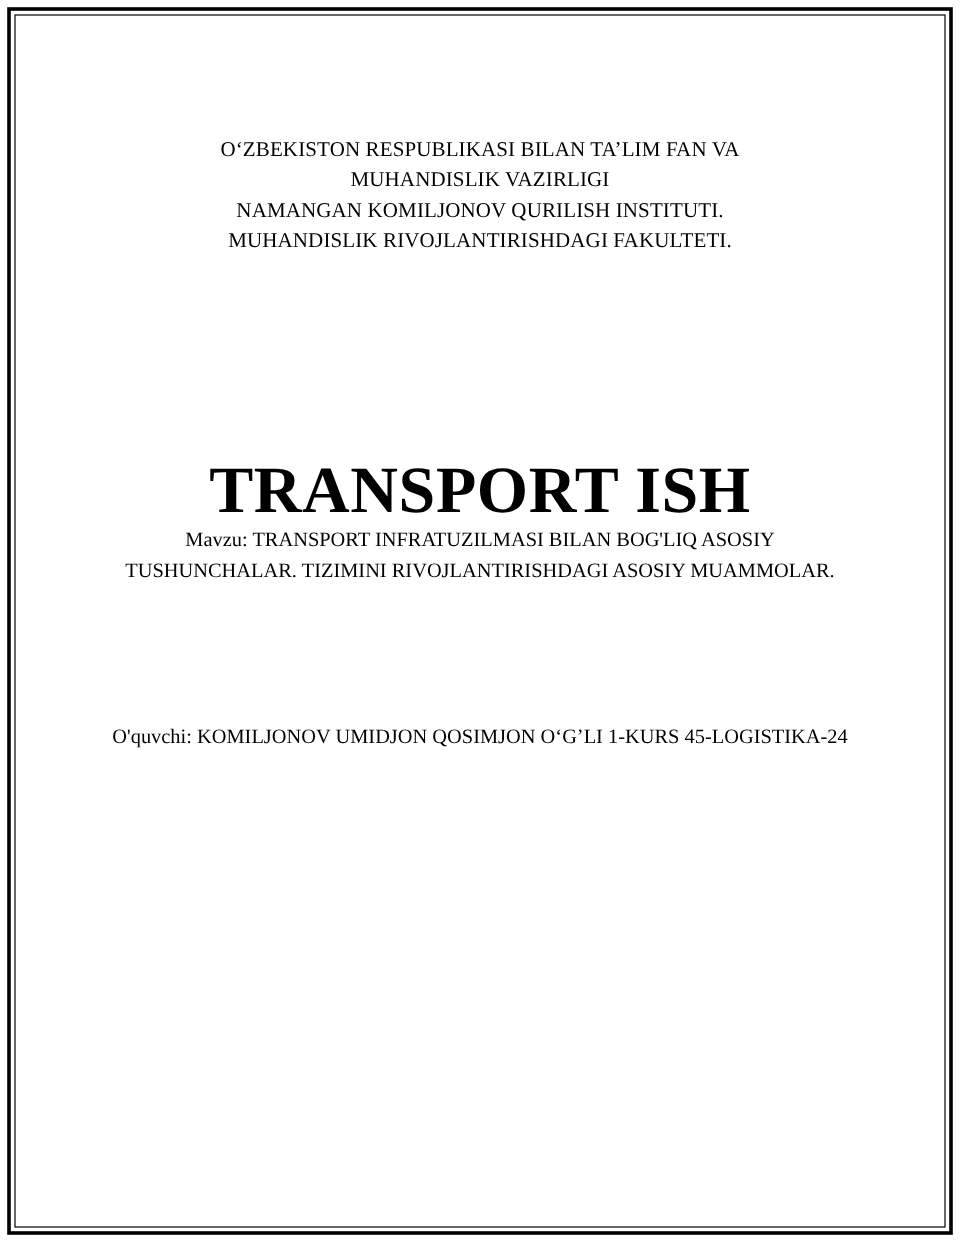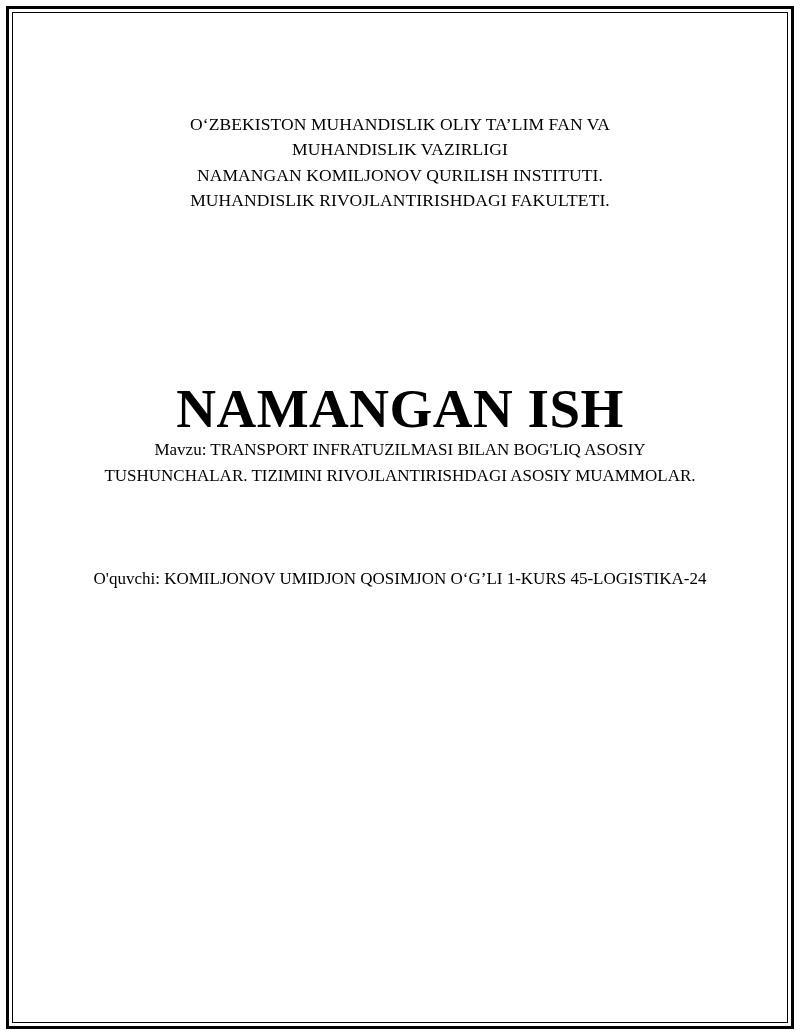--- a/index.html
+++ b/index.html
@@ -63,43 +63,43 @@
     font-size: 55px;
     font-weight: bold;
     letter-spacing: 0.5px;
     line-height: 1.05;
   }
   .subject-block {
     font-size: 17px;
     line-height: 1.5;
   }
   .author-block {
-    margin-top: 78px;
+    margin-top: 113px;
     font-size: 17px;
     line-height: 1.5;
   }
 </style>
 </head>
 <body>
 
 <div class="page">
 
   <div class="frame-outer"></div>
   <div class="frame-inner"></div>
 
   <div class="content">
 
     <div class="header-block">
-      <span class="header-line">O‘ZBEKISTON MUHANDISLIK OLIY TA’LIM FAN VA</span>
+      <span class="header-line">O‘ZBEKISTON RESPUBLIKASI BILAN TA’LIM FAN VA</span>
       <span class="header-line">MUHANDISLIK VAZIRLIGI</span>
       <span class="header-line">NAMANGAN KOMILJONOV QURILISH INSTITUTI.</span>
       <span class="header-line">MUHANDISLIK RIVOJLANTIRISHDAGI FAKULTETI.</span>
     </div>
 
-    <div class="doc-title">NAMANGAN ISH</div>
+    <div class="doc-title">TRANSPORT ISH</div>
 
     <div class="subject-block">
       <span>Mavzu:</span>
       <span>TRANSPORT INFRATUZILMASI BILAN BOG'LIQ ASOSIY TUSHUNCHALAR. TIZIMINI RIVOJLANTIRISHDAGI ASOSIY MUAMMOLAR.</span>
     </div>
 
     <div class="author-block">
       <span>O'quvchi:</span>
       <span>KOMILJONOV UMIDJON QOSIMJON O‘G’LI 1-KURS 45-LOGISTIKA-24</span>
     </div>

